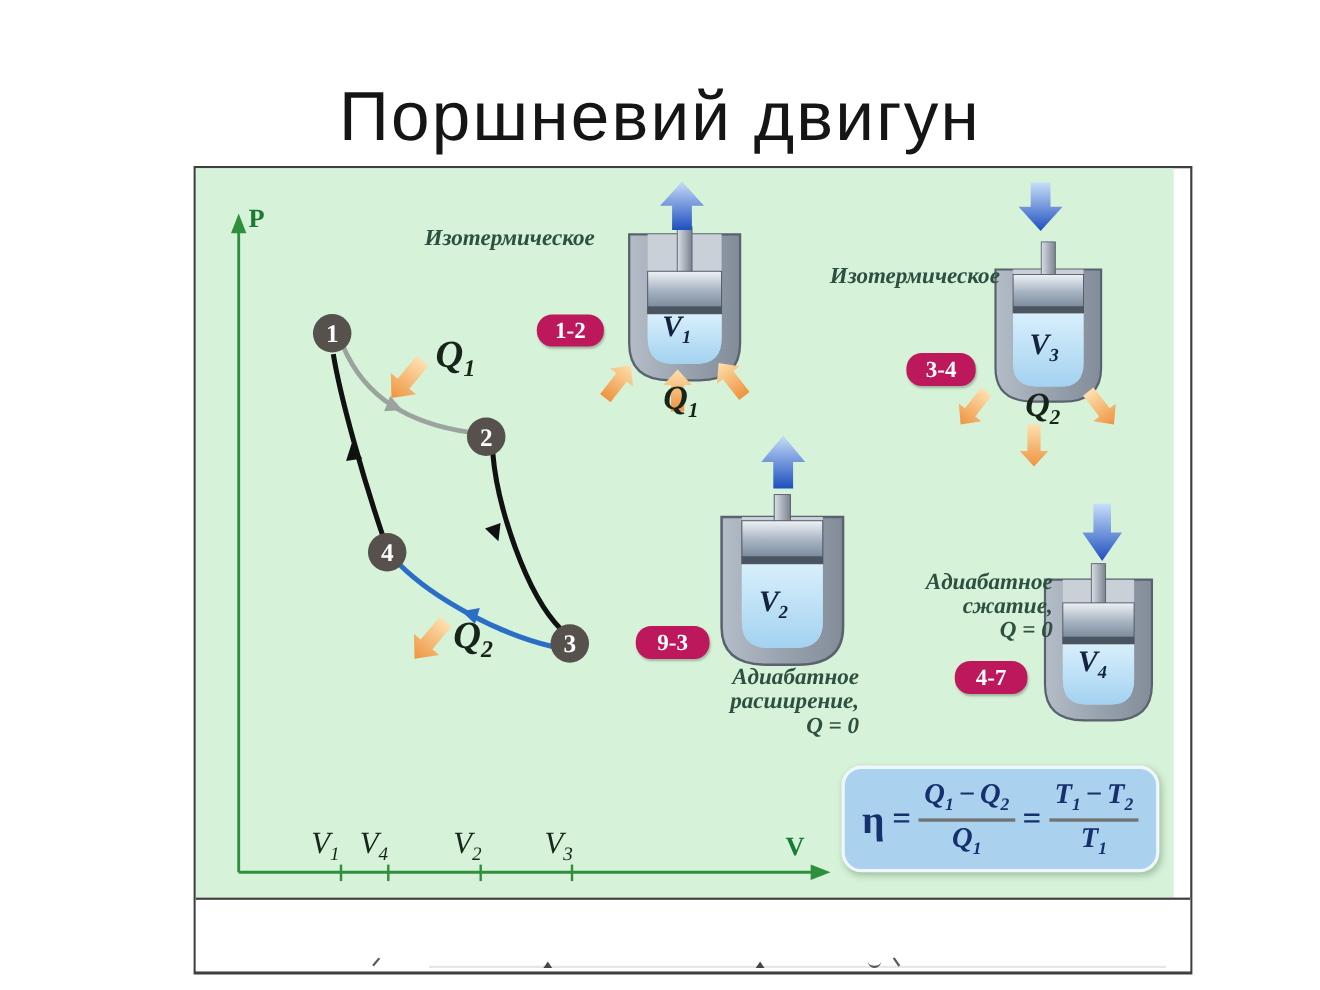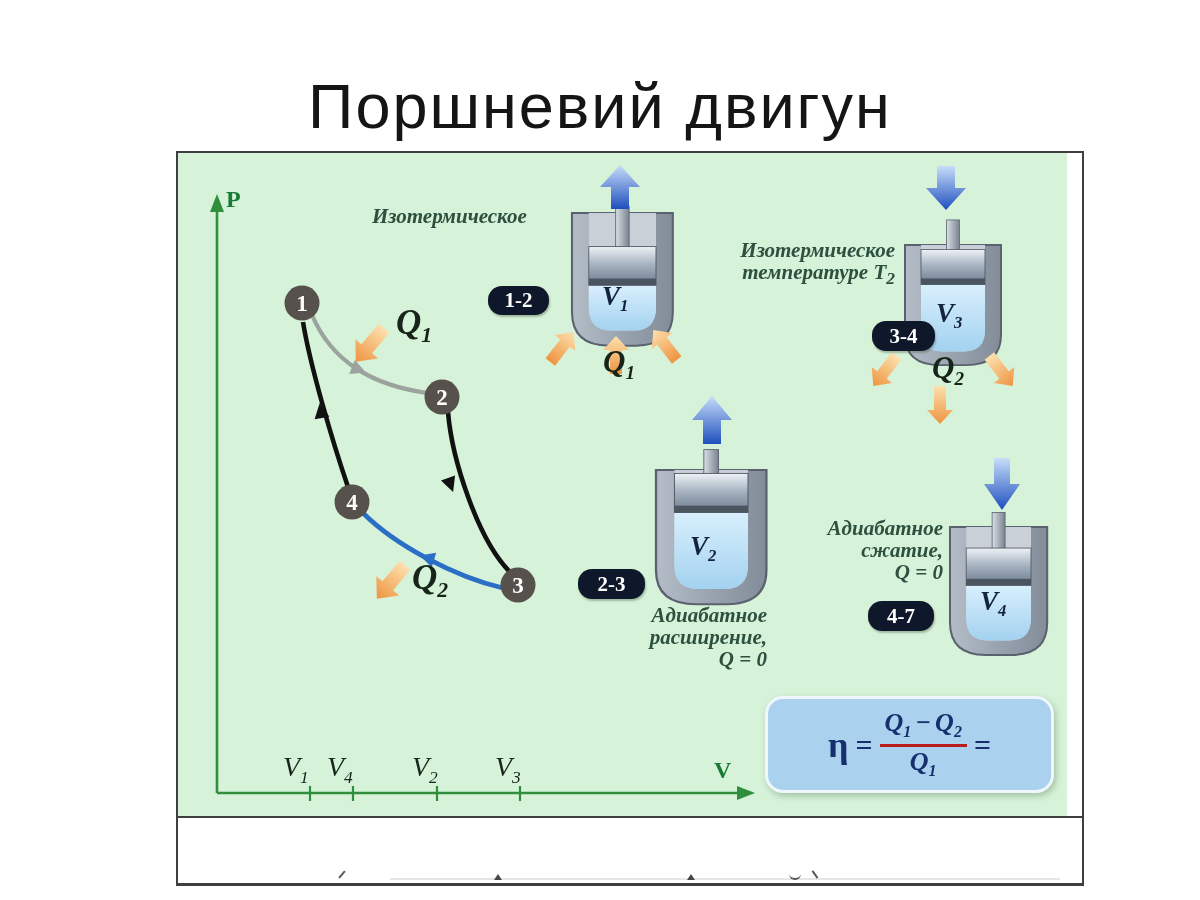--- a/index.html
+++ b/index.html
@@ -24,37 +24,37 @@
   .remn-arc{position:absolute;bottom:3px;width:12px;height:6px;border:2px solid #555;
     border-top:none;border-left:none;border-right:none;border-radius:0 0 8px 8px;}
   
   svg.overlay{position:absolute;left:0;top:0;pointer-events:none;}
   
   .ser{font-family:"Liberation Serif",serif;}
   .axis-lab{font-size:24px;font-weight:bold;color:#1b7a33;}
   .vtick{font-size:28px;font-style:italic;color:#17261c;}
   .vtick .sb,.vol .sb,.heat .sb{font-size:0.62em;}
   .sb{font-style:italic;}
-  .caption{font-size:21px;font-weight:bold;font-style:italic;color:#2d5040;line-height:22px;}
+  .caption{font-size:21px;font-weight:bold;font-style:italic;color:#2d5040;line-height:22px;margin-left:14px;}
   .heat{font-size:31px;font-style:italic;font-weight:bold;color:#17241a;}
   .heat-big{font-size:35px;}
   .vol{font-size:27px;font-style:italic;font-weight:bold;color:#13233f;}
-  .badge{background:#0f172a;color:#fff;border-radius:14px;text-align:center;
+  .badge{background:#be185d;color:#fff;border-radius:14px;text-align:center;
     font-family:"Liberation Serif",serif;font-weight:bold;font-size:21px;
     box-shadow:1px 2px 2px rgba(60,80,60,.35);}
   
   .formula-box{left:765px;top:696px;width:289px;height:97px;box-sizing:border-box;
     background:#aad2ee;border:3px solid #eff7fc;border-radius:18px;
     box-shadow:2px 3px 6px rgba(70,110,70,.35);
     display:flex;align-items:center;justify-content:center;gap:7px;
     color:#16306e;font-family:"Liberation Serif",serif;}
   .eta{font-size:36px;font-weight:bold;}
   .feq{font-size:30px;font-weight:bold;}
   .frac{display:inline-flex;flex-direction:column;align-items:center;line-height:1;}
-  .frac .num{border-bottom:3px solid #b91c1c;padding:0 5px 3px;}
+  .frac .num{border-bottom:3px solid #737373;padding:0 5px 3px;}
   .frac .den{padding-top:2px;}
   .frac span.t{font-size:26px;font-style:italic;font-weight:bold;}
   .frac .sb{font-size:16px;}
 </style>
 </head>
 <body>
 
 <div class="abs slide-title">Поршневий двигун</div>
 
 <div class="abs frame">
@@ -199,32 +199,31 @@
 
 <div class="abs ser caption" style="left:372px;top:205px;width:205px;text-align:left;">
   <div>Изотермическое</div>
 </div>
 <div class="abs badge" style="left:488px;top:286px;width:61px;height:29px;line-height:29px;">1-2</div>
 <div class="abs ser vol" style="left:602px;top:281px;"><span>V</span><sub class="sb">1</sub></div>
 <div class="abs ser heat" style="left:603px;top:344px;"><span>Q</span><sub class="sb">1</sub></div>
 
 <div class="abs ser caption" style="left:695px;top:239px;width:200px;text-align:right;">
   <div>Изотермическое</div>
-  <div><span>температуре T</span><sub class="sb">2</sub></div>
-</div>
-<div class="abs badge" style="left:872px;top:321px;width:63px;height:30px;line-height:30px;">3-4</div>
+</div>
+<div class="abs badge" style="left:824px;top:321px;width:63px;height:30px;line-height:30px;">3-4</div>
 <div class="abs ser vol" style="left:936px;top:298px;"><span>V</span><sub class="sb">3</sub></div>
 <div class="abs ser heat" style="left:932px;top:350px;"><span>Q</span><sub class="sb">2</sub></div>
 
 <div class="abs ser caption" style="left:612px;top:604px;width:155px;text-align:right;">
   <div>Адиабатное</div>
   <div>расширение,</div>
   <div>Q = 0</div>
 </div>
-<div class="abs badge" style="left:578px;top:569px;width:67px;height:30px;line-height:30px;">2-3</div>
+<div class="abs badge" style="left:578px;top:569px;width:67px;height:30px;line-height:30px;">9-3</div>
 <div class="abs ser vol" style="left:690px;top:531px;"><span>V</span><sub class="sb">2</sub></div>
 
 <div class="abs ser caption" style="left:788px;top:517px;width:155px;text-align:right;">
   <div>Адиабатное</div>
   <div>сжатие,</div>
   <div>Q = 0</div>
 </div>
 <div class="abs badge" style="left:868px;top:601px;width:66px;height:30px;line-height:30px;">4-7</div>
 <div class="abs ser vol" style="left:980px;top:586px;"><span>V</span><sub class="sb">4</sub></div>
 
@@ -233,13 +232,21 @@
   <span class="feq">=</span>
   <span class="frac">
     <span class="num">
       <span class="t"><span>Q</span><sub class="sb">1</sub></span>
       <span class="t">−</span>
       <span class="t"><span>Q</span><sub class="sb">2</sub></span>
     </span>
     <span class="den t"><span>Q</span><sub class="sb">1</sub></span>
   </span>
   <span class="feq">=</span>
+  <span class="frac">
+    <span class="num">
+      <span class="t"><span>T</span><sub class="sb">1</sub></span>
+      <span class="t">−</span>
+      <span class="t"><span>T</span><sub class="sb">2</sub></span>
+    </span>
+    <span class="den t"><span>T</span><sub class="sb">1</sub></span>
+  </span>
 </div>
 
 </body></html>

